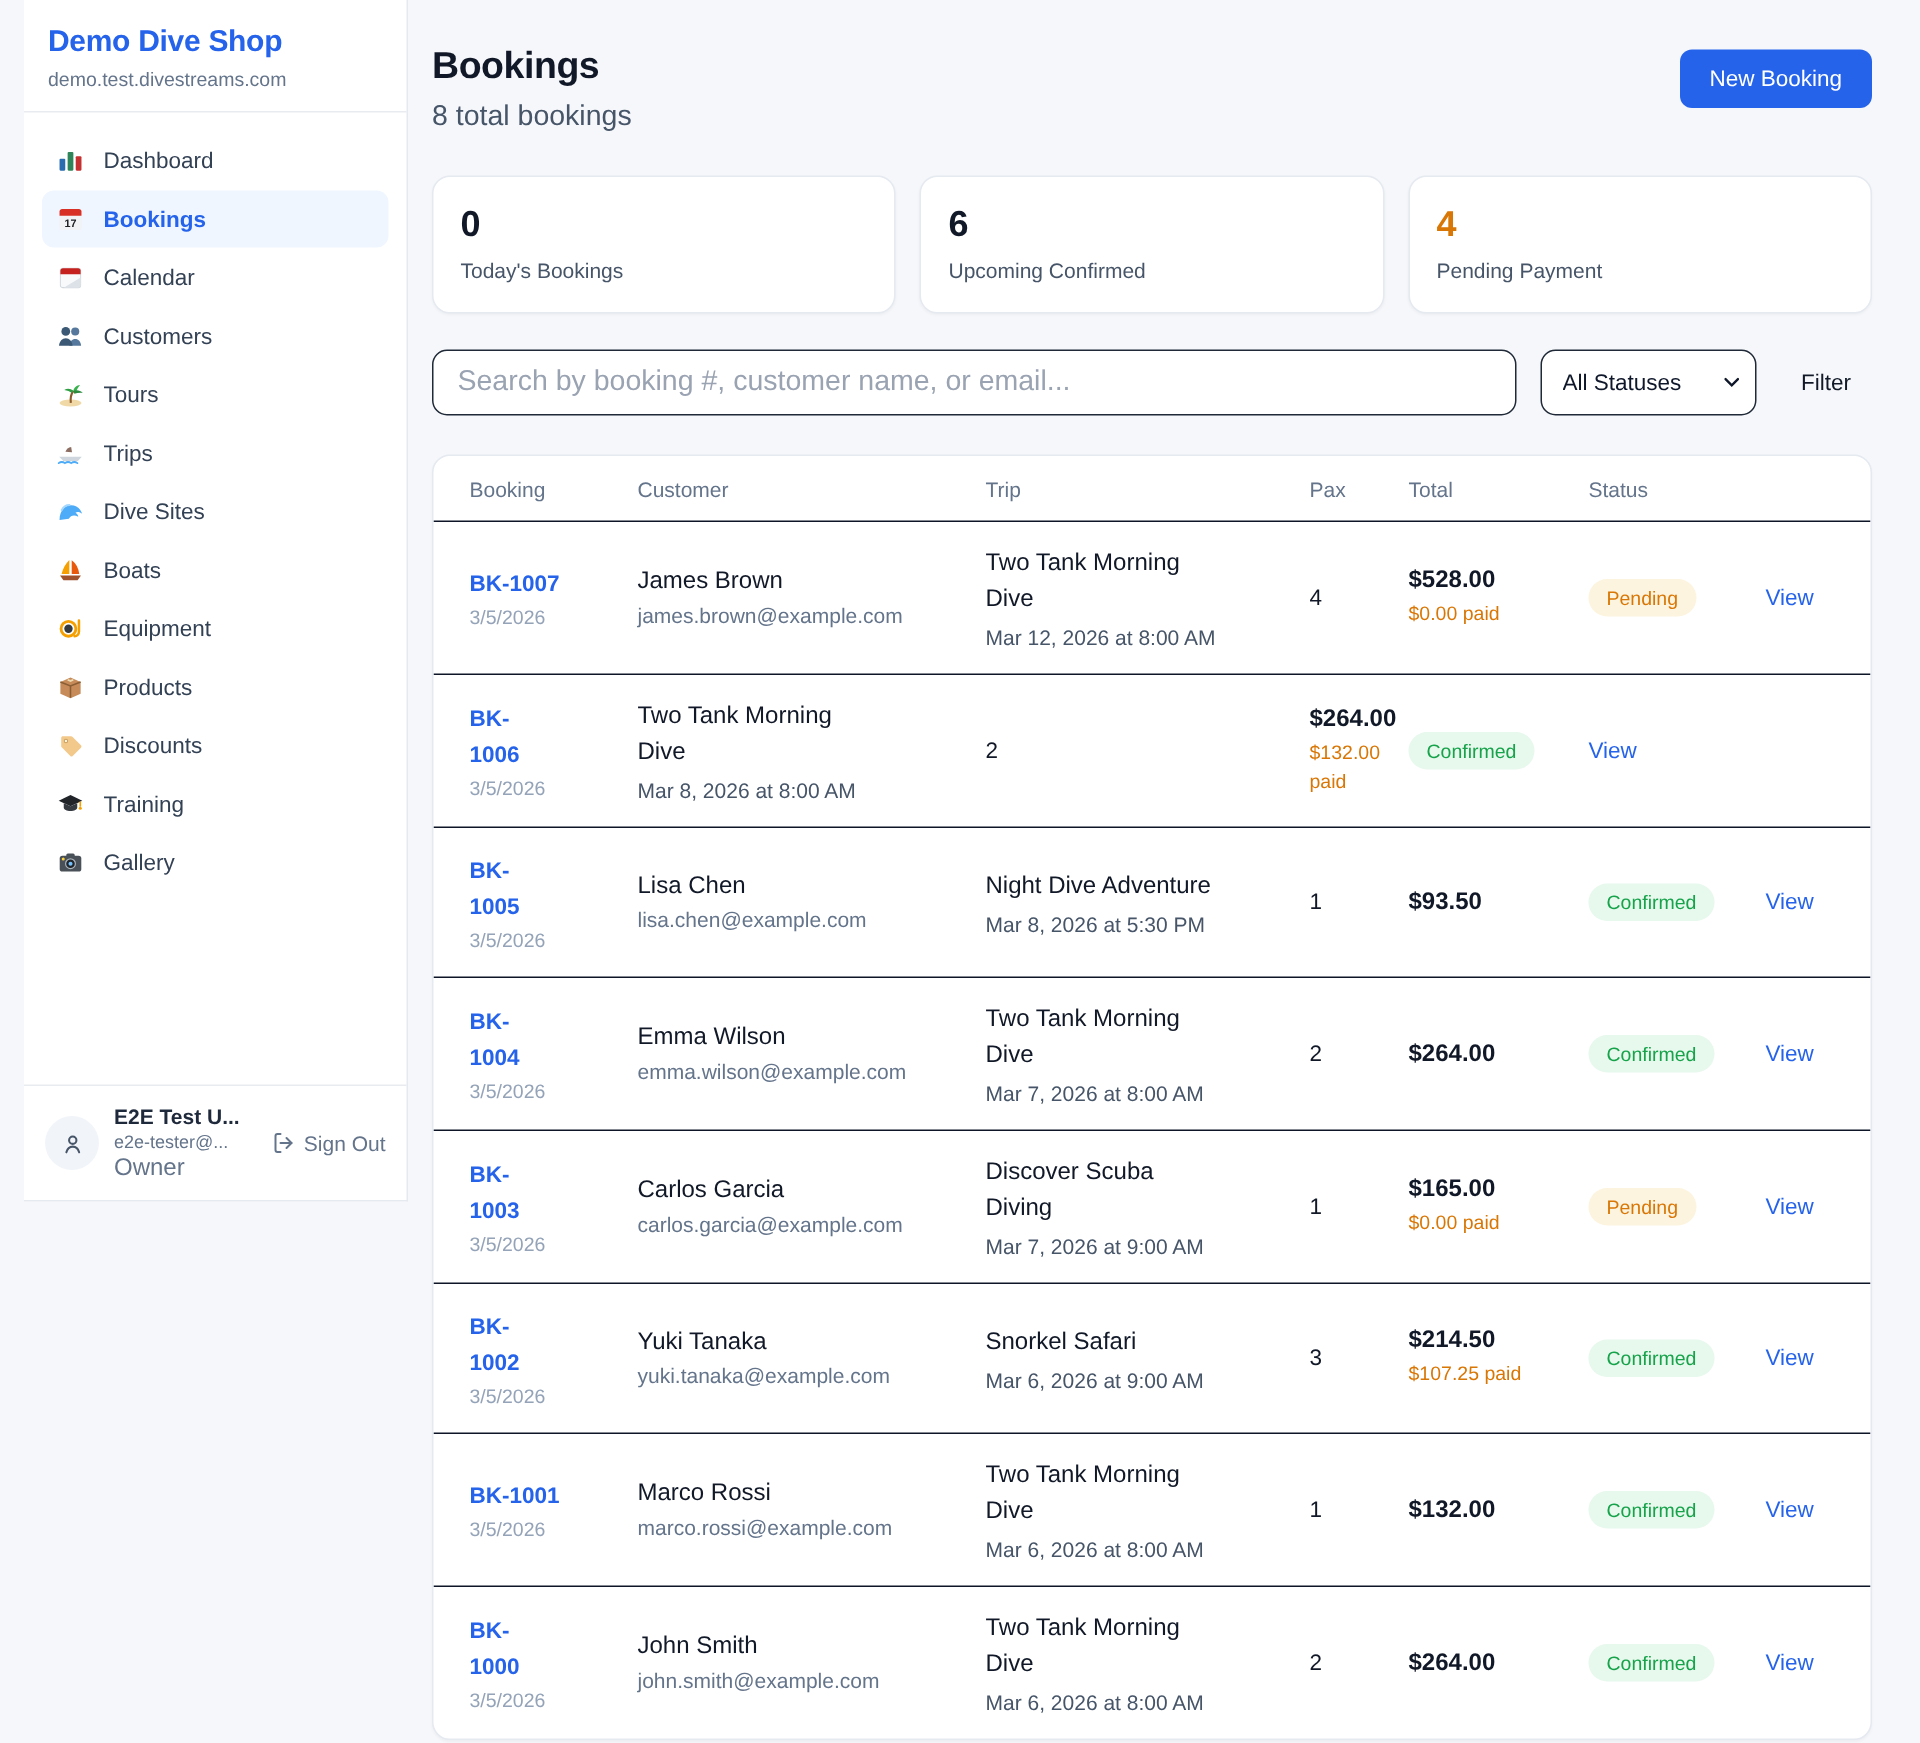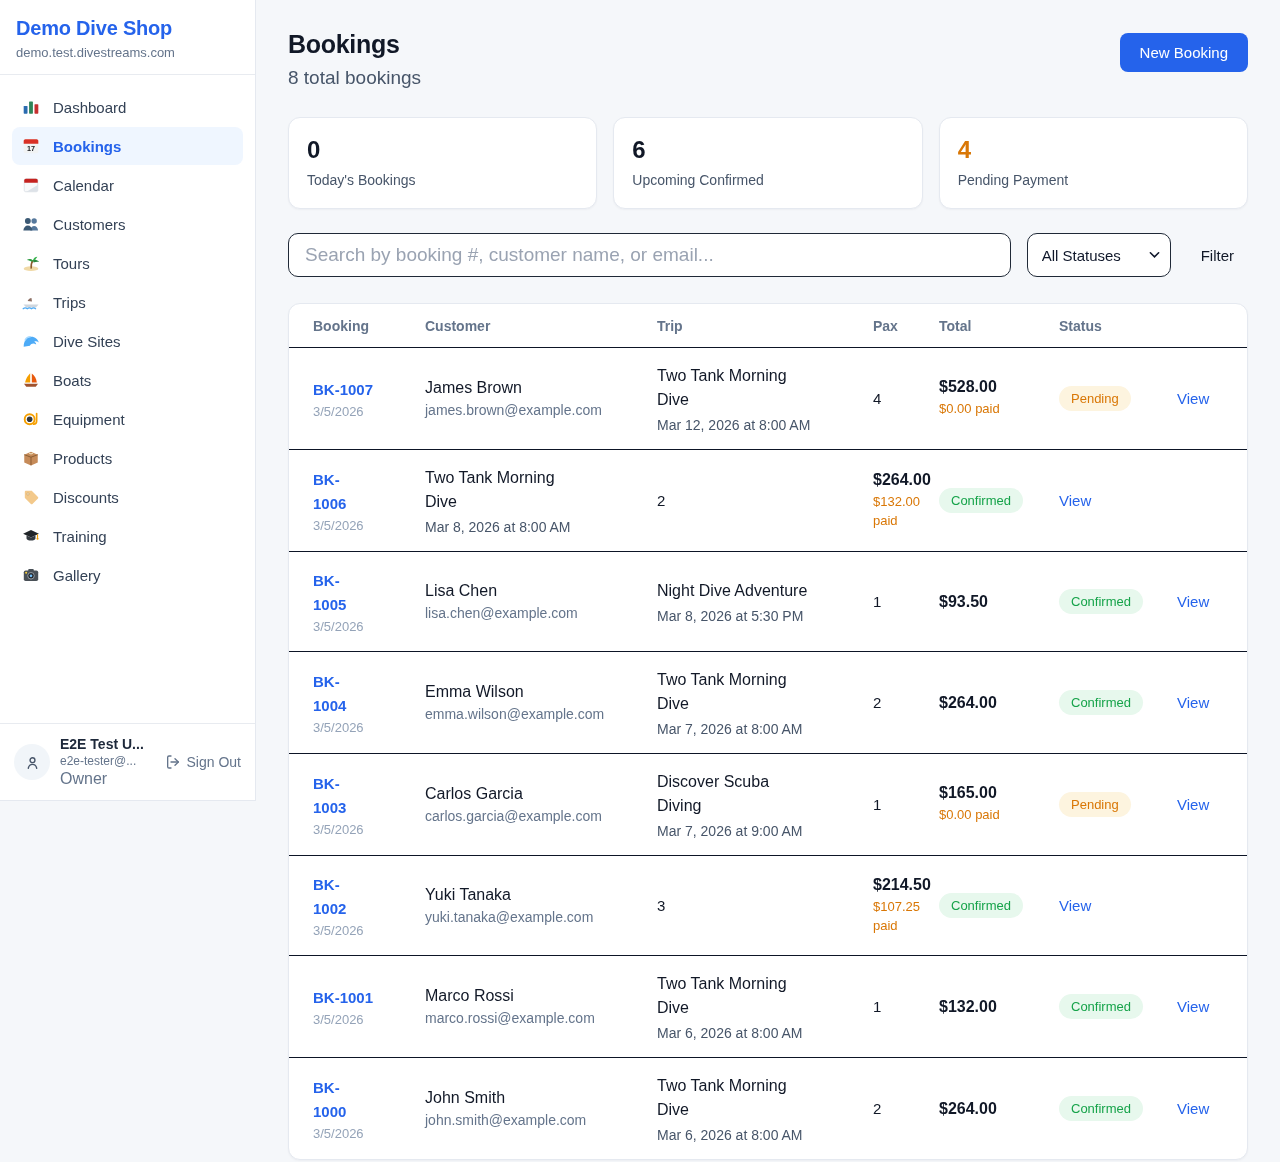--- a/index.html
+++ b/index.html
@@ -6,21 +6,21 @@
   html,body { width:1280px; height:1162px; }
   body {
     font-family:"Liberation Sans", sans-serif;
     background:#f5f7fa;
     color:#0f172a;
     overflow:hidden;
     position:relative;
   }
   
   .sidebar {
-    position:absolute; left:0; top:0; width:256px; height:801px;
+    position:absolute; left:16px; top:0; width:256px; height:801px;
     background:#fff; border-right:1px solid #e5e9f0; border-bottom:1px solid #e5e9f0;
     display:flex; flex-direction:column;
   }
   .brand { padding:17px 16px 14px 16px; border-bottom:1px solid #e8ebf0; }
   .brand-name { color:#2563eb; font-size:20px; font-weight:700; letter-spacing:-.2px; }
   .brand-domain { color:#64748b; font-size:13px; margin-top:5px; }
   .nav { padding:12px 8px; flex:1 1 auto; }
   .nav-item {
     display:flex; align-items:center; gap:13px;
     padding:10px 10px; margin:1px 4px; border-radius:8px;
@@ -81,21 +81,21 @@
   .table-card {
     margin-top:26px; background:#fff; border:1px solid #e5e9f0; border-radius:12px;
     overflow:hidden; box-shadow:0 1px 2px rgba(15,23,42,.04);
   }
   .t-grid {
     display:grid;
     grid-template-columns:112px 232px 216px 66px 120px 118px 1fr;
     padding:0 24px; align-items:center;
   }
   .t-head { height:44px; border-bottom:1px solid #0d1526; }
-  .t-head .th { font-size:14px; font-weight:700; color:#64748b; }
+  .t-head .th { font-size:14px; font-weight:400; color:#64748b; }
   .t-row { min-height:100px; border-bottom:1px solid #0d1526; padding-top:16px; padding-bottom:16px; }
   .t-row:last-child { border-bottom:none; }
   .cell { padding-right:12px; }
   .bk-id { color:#2563eb; font-size:15px; font-weight:600; white-space:pre-line; line-height:1.55; cursor:pointer; }
   .bk-date { color:#94a3b8; font-size:13px; margin-top:3px; }
   .cust-name { color:#111827; font-size:16px; }
   .cust-email { color:#64748b; font-size:14px; margin-top:5px; }
   .trip-name { color:#111827; font-size:16px; font-weight:500; white-space:pre-line; line-height:1.5; }
   .trip-date { color:#475569; font-size:14px; margin-top:5px; }
   .pax { font-size:15px; color:#111827; }
@@ -441,20 +441,24 @@
     <div class="t-grid t-row">
       <div class="cell">
           <div class="bk-id">BK-
 1002</div>
           <div class="bk-date">3/5/2026</div>
         </div>
       <div class="cell">
           <div class="cust-name">Yuki Tanaka</div>
           <div class="cust-email">yuki.tanaka@example.com</div>
         </div>
+      <div class="cell">
+          <div class="trip-name">Snorkel Safari</div>
+          <div class="trip-date">Mar 6, 2026 at 9:00 AM</div>
+        </div>
       <div class="cell pax">3</div>
       <div class="cell">
           <div class="total-amt">$214.50</div>
           <div class="total-paid">$107.25 paid</div>
         </div>
       <div class="cell"><span class="badge confirmed">Confirmed</span></div>
       <div class="cell"><span class="view-link">View</span></div>
     </div>
 
     <div class="t-grid t-row">

